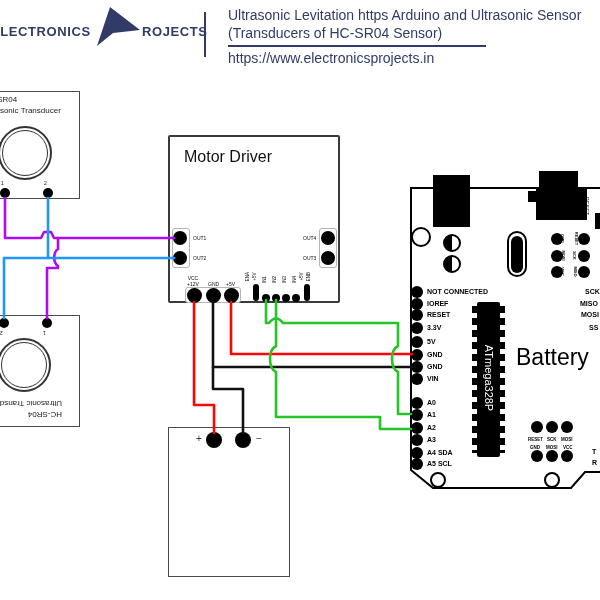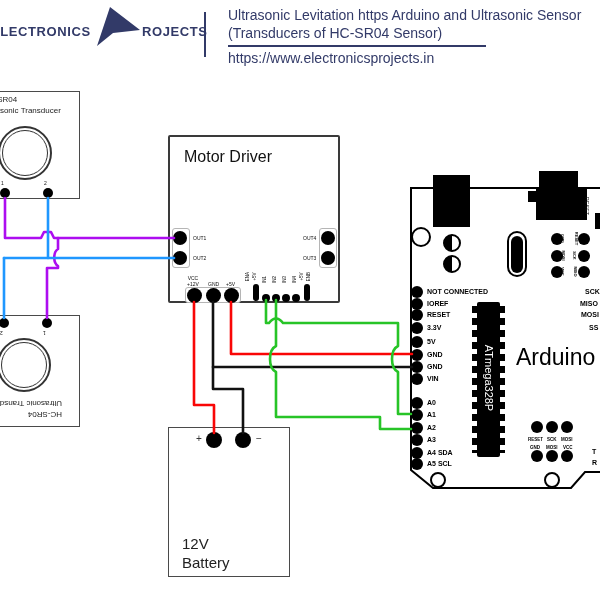--- a/index.html
+++ b/index.html
@@ -144,21 +144,21 @@
   <div class="pinlabel" style="left:580px;top:300px;">MISO</div>
   <div class="pinlabel" style="left:581px;top:311px;">MOSI</div>
   <div class="pinlabel" style="left:589px;top:324px;">SS</div>
 
   <div class="abs" style="left:472px;top:306px;width:6px;height:147px;background:repeating-linear-gradient(180deg,#000 0 7px,#fff 7px 12px);"></div>
   <div class="abs" style="left:499px;top:306px;width:6px;height:147px;background:repeating-linear-gradient(180deg,#000 0 7px,#fff 7px 12px);"></div>
   <div class="abs" style="left:477px;top:302px;width:23px;height:155px;background:#000;border-radius:2px;"></div>
   <div class="abs rotCW" style="left:432px;top:372px;width:113px;text-align:center;color:#fff;font-size:11px;">ATmega328P</div>
 
   <div class="abs" style="left:516px;top:344px;font-size:23px;line-height:27px;color:#000;">
-    <div>Arduino</div>
+    <div>Battery</div>
   </div>
 
   <div class="dot" style="left:411px;top:286px;width:12px;height:12px;"></div>
   <div class="dot" style="left:411px;top:298px;width:12px;height:12px;"></div>
   <div class="dot" style="left:411px;top:309px;width:12px;height:12px;"></div>
   <div class="dot" style="left:411px;top:322px;width:12px;height:12px;"></div>
   <div class="dot" style="left:411px;top:336px;width:12px;height:12px;"></div>
   <div class="dot" style="left:411px;top:349px;width:12px;height:12px;"></div>
   <div class="dot" style="left:411px;top:361px;width:12px;height:12px;"></div>
   <div class="dot" style="left:411px;top:373px;width:12px;height:12px;"></div>
@@ -196,24 +196,20 @@
   <div class="dot" style="left:546px;top:450px;width:12px;height:12px;"></div>
   <div class="dot" style="left:561px;top:450px;width:12px;height:12px;"></div>
   <div class="pinlabel" style="left:592px;top:448px;">T</div>
   <div class="pinlabel" style="left:592px;top:459px;">R</div>
 
   <div class="thinbox" style="left:168px;top:427px;width:122px;height:150px;"></div>
   <div class="abs" style="left:196px;top:433px;font-size:10px;color:#333;">+</div>
   <div class="dot" style="left:206px;top:432px;width:16px;height:16px;"></div>
   <div class="dot" style="left:235px;top:432px;width:16px;height:16px;"></div>
   <div class="abs" style="left:256px;top:433px;font-size:10px;color:#333;">−</div>
-  <div class="abs" style="left:182px;top:534px;font-size:15px;line-height:19px;color:#222;">
-    <div>12V</div>
-    <div>Battery</div>
-  </div>
 
   <svg class="abs" style="left:0;top:0;pointer-events:none;" width="600" height="600" fill="none" stroke-linejoin="round" stroke-linecap="round">
 
     <path stroke-width="2.6" d="M5,198 L5,238 L41,238 L44,232 L51,232 L54,238 L174,238" stroke="#ad0df0"></path>
     <path stroke-width="2.6" d="M58,238 L58,249 C53,252 53,263 58,266 L58,268 L47,268 L47,318" stroke="#ad0df0"></path>
 
     <path stroke-width="2.6" d="M48,198 L48,258" stroke="#1f97ff"></path>
     <path stroke-width="2.6" d="M4,258 L174,258" stroke="#1f97ff"></path>
     <path stroke-width="2.6" d="M4,258 L4,318" stroke="#1f97ff"></path>
 

